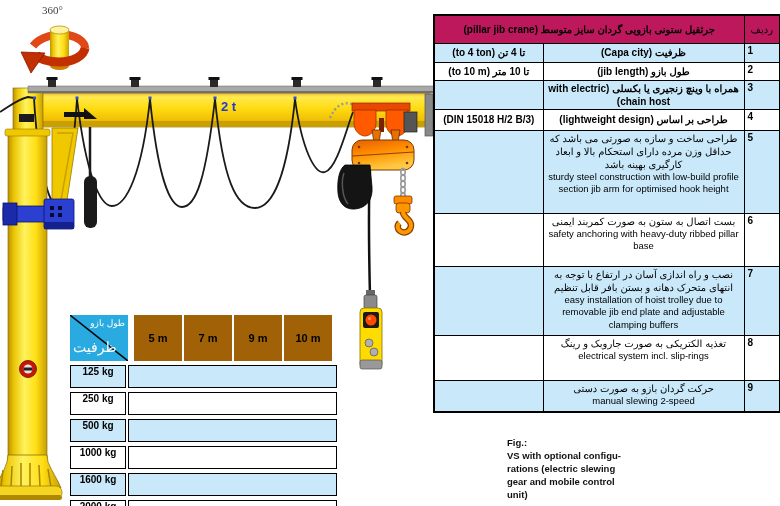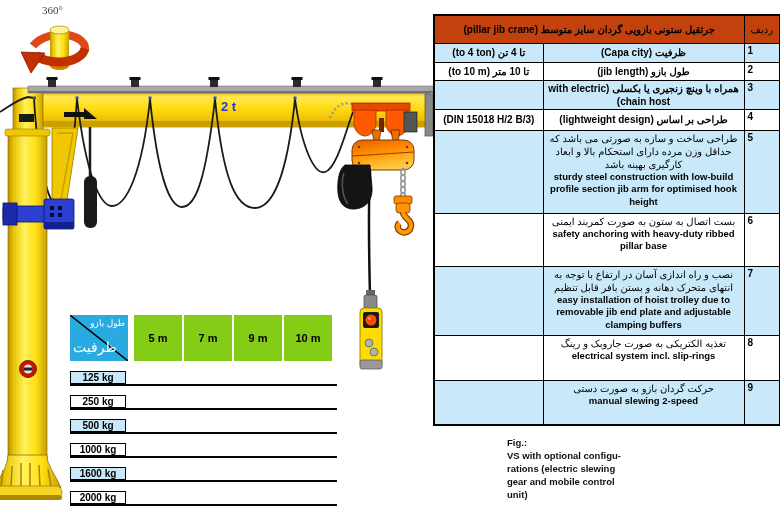--- a/index.html
+++ b/index.html
@@ -13,41 +13,41 @@
 
   
   .crane-svg { position:absolute; left:0; top:0; }
 
   
   table.spec { position:absolute; left:433px; top:14px; width:346px; border-collapse:collapse;
                table-layout:fixed; border:2px solid #000; }
   table.spec td { border:1px solid #000; padding:1px 3px; font-size:10px; color:#000; overflow:hidden; }
   table.spec tr.lt td { background:#C9E9FA; }
   table.spec tr.wt td { background:#FFFFFF; }
-  table.spec tr.hd td { background:#c2410c; }
+  table.spec tr.hd td { background:#be185d; }
   td.title { font-weight:bold; font-size:11px; text-align:center; white-space:nowrap; }
   td.radif { color:#C00000; font-size:7.5px; text-align:center; padding:1px 0; }
   td.num   { font-weight:bold; font-size:11px; vertical-align:top; text-align:left; padding:0 2px; }
   td.val   { font-weight:bold; font-size:9.5px; text-align:center; vertical-align:middle; white-space:nowrap;margin-left:40px; }
   td.desc  { text-align:center; vertical-align:middle; font-weight:bold; line-height:13px; }
   td.desc.top { vertical-align:top; }
   td.desc .fa { font-weight:normal; line-height:13px; }
-  td.desc .en { font-weight:bold; font-size:9.5px; line-height:12.5px; }
+  td.desc .en { font-weight:normal; font-size:9.5px; line-height:12.5px; }
 
   
   .cap { position:absolute; left:70px; top:315px; width:267px; font-size:10px; }
   .cap-header { display:flex; height:46px; }
   .cap-corner { width:58px; background:#29ABE2; position:relative; margin-right:6px; }
   .cap-corner .t { position:absolute; top:3px; right:3px; color:#fff; font-size:9px; }
   .cap-corner .b { position:absolute; bottom:6px; left:3px; color:#fff; font-size:14px; }
   .cap-corner svg { position:absolute; left:0; top:0; }
-  .cap-col { flex:1; background:#84cc16; margin-right:2px; font-weight:bold; font-size:11px;
+  .cap-col { flex:1; background:#a16207; margin-right:2px; font-weight:bold; font-size:11px;
              display:flex; align-items:center; justify-content:center; color:#000; }
   .cap-col:last-child { margin-right:5px; }
-  .cap-row { display:flex; margin-top:10px; height:14px;flex-direction:column; }
+  .cap-row { display:flex; margin-top:4px; height:23px; }
   .cap-label { width:56px; border:1px solid #000; font-weight:bold; font-size:10px; text-align:center;
                line-height:11px; margin-right:2px; }
   .cap-strip { flex:1; border:1px solid #000; display:flex; justify-content:flex-end; }
   .cap-row.lt .cap-label, .cap-row.lt .cap-strip { background:#C9E9FA; }
   .cap-row.wt .cap-label, .cap-row.wt .cap-strip { background:#FFFFFF; }
   .cap-gray { background:#B3B3B3; border-left:1px solid #000; height:100%; }
   .g1 { width:41px; } .g2 { width:83px; }
 
   
   .fig { position:absolute; left:507px; top:436px; width:120px; font-size:9.5px; font-weight:bold;
@@ -286,21 +286,21 @@
       <td class="num">7</td>
     </tr>
     <tr class="wt" style="height:45px">
       <td class="val"><span dir="auto"></span></td>
       <td class="desc top">
         <div dir="auto" class="fa">تغذیه الکتریکی به صورت جاروبک و رینگ</div>
         <div class="en">electrical system incl. slip-rings</div>
       </td>
       <td class="num">8</td>
     </tr>
-    <tr class="lt" style="height:45px">
+    <tr class="lt" style="height:32px">
       <td class="val"><span dir="auto"></span></td>
       <td class="desc top">
         <div dir="auto" class="fa">حرکت گردان بازو به صورت دستی</div>
         <div class="en">manual slewing 2-speed</div>
       </td>
       <td class="num">9</td>
     </tr>
   </tbody>
     </table>
 

